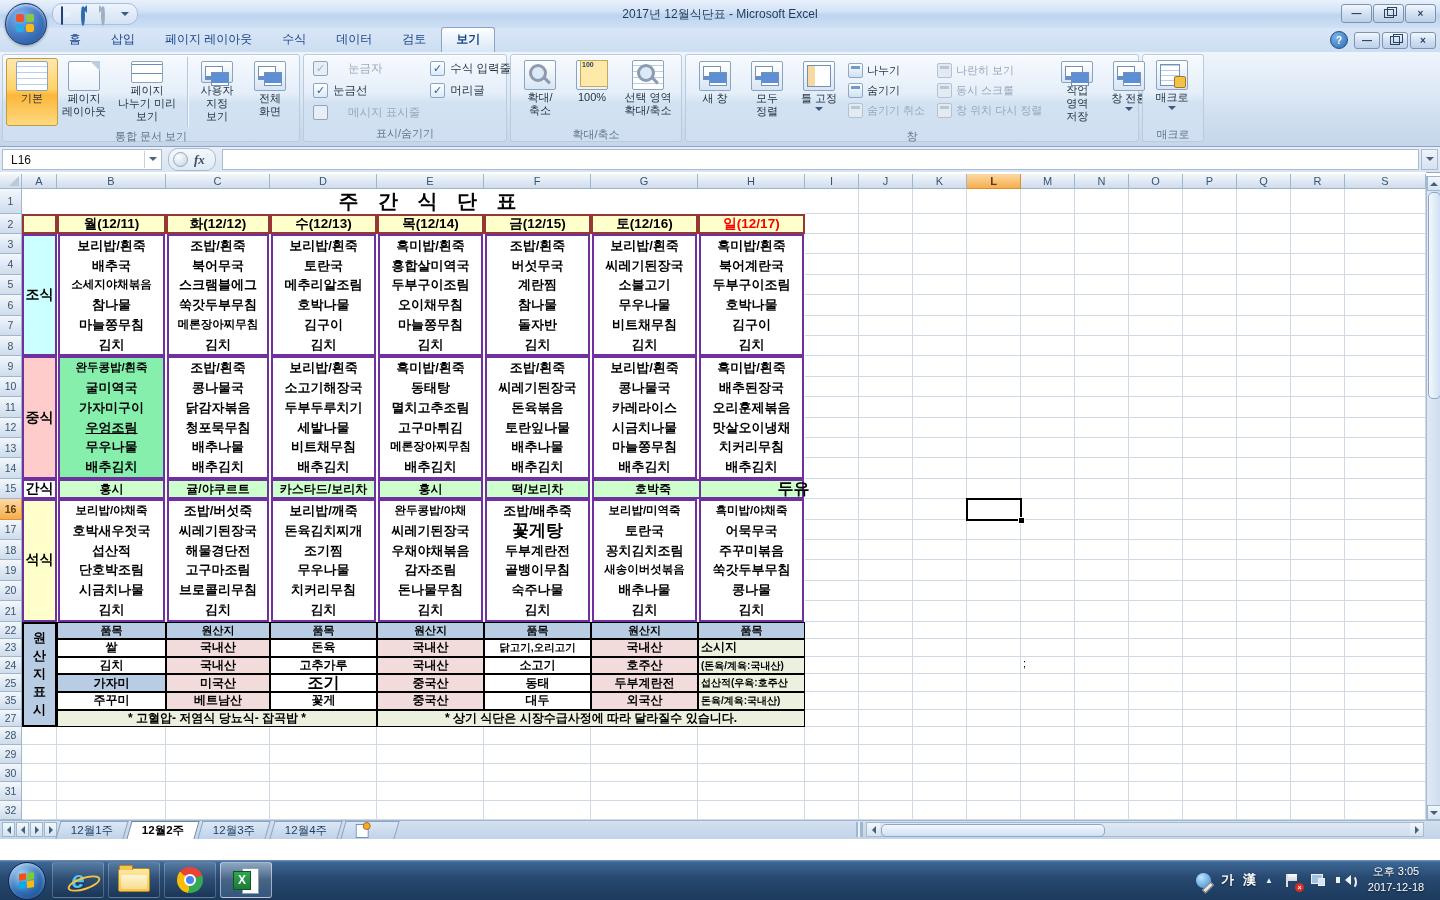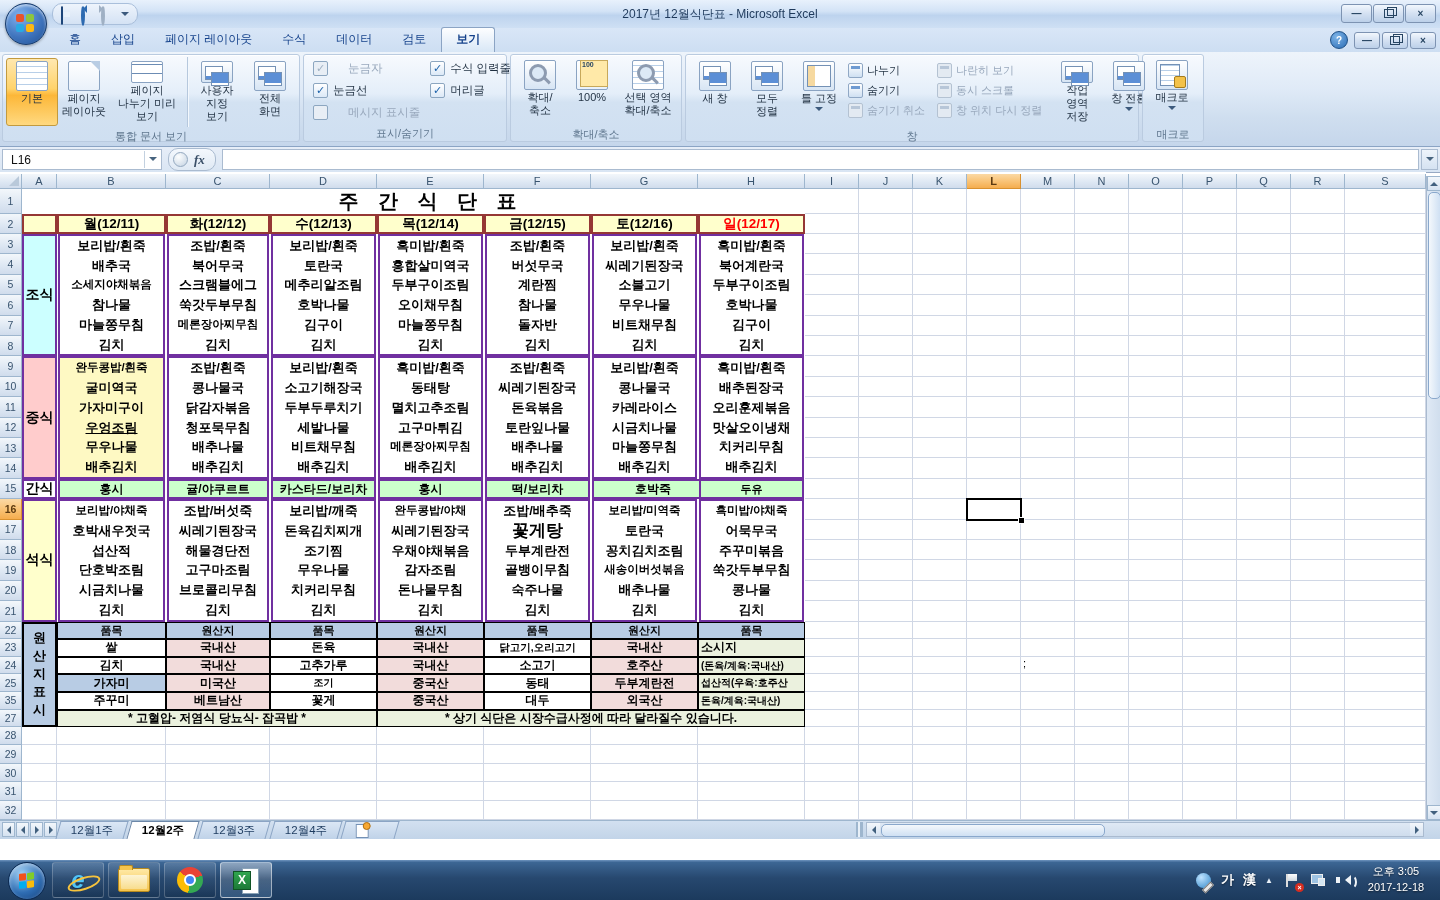--- a/index.html
+++ b/index.html
@@ -601,21 +601,21 @@
       </div>
       <div class="mealblock" style="left: 699px; top: 62px; width: 105px; height: 122.4px; background: rgb(255, 255, 255); border: 2px solid rgb(112, 48, 160);">
         <div class="mline" style="height: 19.7333px; line-height: 19.7333px; font-size: 13px;">흑미밥/흰죽</div>
         <div class="mline" style="height: 19.7333px; line-height: 19.7333px; font-size: 13px;">북어계란국</div>
         <div class="mline" style="height: 19.7333px; line-height: 19.7333px; font-size: 13px;">두부구이조림</div>
         <div class="mline" style="height: 19.7333px; line-height: 19.7333px; font-size: 13px;">호박나물</div>
         <div class="mline" style="height: 19.7333px; line-height: 19.7333px; font-size: 13px;">김구이</div>
         <div class="mline" style="height: 19.7333px; line-height: 19.7333px; font-size: 13px;">김치</div>
       </div>
       <div class="tcell" style="left: 22px; top: 184.4px; width: 35px; height: 122.4px; background: rgb(255, 204, 204); border: 2px solid rgb(112, 48, 160); font-size: 14px;">중식</div>
-      <div class="mealblock" style="left: 58px; top: 184.4px; width: 107px; height: 122.4px; background: #fef9c3; border: 2px solid rgb(112, 48, 160);">
+      <div class="mealblock" style="left: 58px; top: 184.4px; width: 107px; height: 122.4px; background: #86efac; border: 2px solid rgb(112, 48, 160);">
         <div class="mline" style="height: 19.7333px; line-height: 19.7333px; font-size: 11.5px;">완두콩밥/흰죽</div>
         <div class="mline" style="height: 19.7333px; line-height: 19.7333px; font-size: 13px;">굴미역국</div>
         <div class="mline" style="height: 19.7333px; line-height: 19.7333px; font-size: 13px;">가자미구이</div>
         <div class="mline" style="height: 19.7333px; line-height: 19.7333px; font-size: 13px; text-decoration: underline;">우엉조림</div>
         <div class="mline" style="height: 19.7333px; line-height: 19.7333px; font-size: 13px;">무우나물</div>
         <div class="mline" style="height: 19.7333px; line-height: 19.7333px; font-size: 13px;">배추김치</div>
       </div>
       <div class="mealblock" style="left: 167px; top: 184.4px; width: 102px; height: 122.4px; background: rgb(255, 255, 255); border: 2px solid rgb(112, 48, 160);">
         <div class="mline" style="height: 19.7333px; line-height: 19.7333px; font-size: 13px;">조밥/흰죽</div>
         <div class="mline" style="height: 19.7333px; line-height: 19.7333px; font-size: 13px;">콩나물국</div>
@@ -677,21 +677,21 @@
       <div class="mealblock" style="left: 378px; top: 306.8px; width: 105px; height: 20.4px; background: rgb(204, 255, 204); border: 2px solid rgb(112, 48, 160);">
         <div class="mline" style="line-height: 16.4px; font-size: 12px;">홍시</div>
       </div>
       <div class="mealblock" style="left: 485px; top: 306.8px; width: 105px; height: 20.4px; background: rgb(204, 255, 204); border: 2px solid rgb(112, 48, 160);">
         <div class="mline" style="line-height: 16.4px; font-size: 12px;">떡/보리차</div>
       </div>
       <div class="mealblock" style="left: 592px; top: 306.8px; width: 122px; height: 20.4px; background: rgb(204, 255, 204); border: 2px solid rgb(112, 48, 160);">
         <div class="mline" style="line-height: 16.4px; font-size: 12px;">호박죽</div>
       </div>
       <div class="mealblock" style="left: 699px; top: 306.8px; width: 105px; height: 20.4px; background: rgb(204, 255, 204); border: 2px solid rgb(112, 48, 160);">
-        <div class="mline" style="line-height: 16.4px; font-size: 11px;">두유</div>
+        <div class="mline" style="line-height: 16.4px; font-size: 16px; padding-left: 42px;">두유</div>
       </div>
       <div class="tcell" style="left: 22px; top: 327.2px; width: 35px; height: 122.4px; background: rgb(255, 255, 204); border: 2px solid rgb(112, 48, 160); font-size: 14px;">석식</div>
       <div class="mealblock" style="left: 58px; top: 327.2px; width: 107px; height: 122.4px; background: rgb(255, 255, 255); border: 2px solid rgb(112, 48, 160);">
         <div class="mline" style="height: 19.7333px; line-height: 19.7333px; font-size: 11.5px;">보리밥/야채죽</div>
         <div class="mline" style="height: 19.7333px; line-height: 19.7333px; font-size: 13px;">호박새우젓국</div>
         <div class="mline" style="height: 19.7333px; line-height: 19.7333px; font-size: 13px;">섭산적</div>
         <div class="mline" style="height: 19.7333px; line-height: 19.7333px; font-size: 13px;">단호박조림</div>
         <div class="mline" style="height: 19.7333px; line-height: 19.7333px; font-size: 13px;">시금치나물</div>
         <div class="mline" style="height: 19.7333px; line-height: 19.7333px; font-size: 13px;">김치</div>
       </div>
@@ -766,21 +766,21 @@
       <div class="tcell" style="left: 698px; top: 467.2px; width: 107px; height: 17.6px; background: rgb(235, 241, 222); border: 1px solid rgb(0, 0, 0); font-size: 12px; justify-content: flex-start; padding-left: 2px;">소시지</div>
       <div class="tcell" style="left: 57px; top: 484.8px; width: 109px; height: 17.6px; background: rgb(255, 255, 255); border: 1px solid rgb(0, 0, 0); font-size: 12px;">김치</div>
       <div class="tcell" style="left: 166px; top: 484.8px; width: 104px; height: 17.6px; background: rgb(242, 220, 219); border: 1px solid rgb(0, 0, 0); font-size: 12px;">국내산</div>
       <div class="tcell" style="left: 270px; top: 484.8px; width: 107px; height: 17.6px; background: rgb(255, 255, 255); border: 1px solid rgb(0, 0, 0); font-size: 12px;">고추가루</div>
       <div class="tcell" style="left: 377px; top: 484.8px; width: 107px; height: 17.6px; background: rgb(242, 220, 219); border: 1px solid rgb(0, 0, 0); font-size: 12px;">국내산</div>
       <div class="tcell" style="left: 484px; top: 484.8px; width: 107px; height: 17.6px; background: rgb(255, 255, 255); border: 1px solid rgb(0, 0, 0); font-size: 12px;">소고기</div>
       <div class="tcell" style="left: 591px; top: 484.8px; width: 107px; height: 17.6px; background: rgb(242, 220, 219); border: 1px solid rgb(0, 0, 0); font-size: 12px;">호주산</div>
       <div class="tcell" style="left: 698px; top: 484.8px; width: 107px; height: 17.6px; background: rgb(235, 241, 222); border: 1px solid rgb(0, 0, 0); font-size: 10px; justify-content: flex-start; padding-left: 2px;">(돈육/계육:국내산)</div>
       <div class="tcell" style="left: 57px; top: 502.4px; width: 109px; height: 17.6px; background: rgb(184, 204, 228); border: 1px solid rgb(0, 0, 0); font-size: 12px;">가자미</div>
       <div class="tcell" style="left: 166px; top: 502.4px; width: 104px; height: 17.6px; background: rgb(242, 220, 219); border: 1px solid rgb(0, 0, 0); font-size: 12px;">미국산</div>
-      <div class="tcell" style="left: 270px; top: 502.4px; width: 107px; height: 17.6px; background: rgb(255, 255, 255); border: 1px solid rgb(0, 0, 0); font-size: 10px;">조기</div>
+      <div class="tcell" style="left: 270px; top: 502.4px; width: 107px; height: 17.6px; background: rgb(255, 255, 255); border: 1px solid rgb(0, 0, 0); font-size: 16px;">조기</div>
       <div class="tcell" style="left: 377px; top: 502.4px; width: 107px; height: 17.6px; background: rgb(242, 220, 219); border: 1px solid rgb(0, 0, 0); font-size: 12px;">중국산</div>
       <div class="tcell" style="left: 484px; top: 502.4px; width: 107px; height: 17.6px; background: rgb(255, 255, 255); border: 1px solid rgb(0, 0, 0); font-size: 12px;">동태</div>
       <div class="tcell" style="left: 591px; top: 502.4px; width: 107px; height: 17.6px; background: rgb(242, 220, 219); border: 1px solid rgb(0, 0, 0); font-size: 12px;">두부계란전</div>
       <div class="tcell" style="left: 698px; top: 502.4px; width: 107px; height: 17.6px; background: rgb(235, 241, 222); border: 1px solid rgb(0, 0, 0); font-size: 10px; justify-content: flex-start; padding-left: 2px;">섭산적(우육:호주산</div>
       <div class="tcell" style="left: 57px; top: 520px; width: 109px; height: 17.6px; background: rgb(255, 255, 255); border: 1px solid rgb(0, 0, 0); font-size: 12px;">주꾸미</div>
       <div class="tcell" style="left: 166px; top: 520px; width: 104px; height: 17.6px; background: rgb(242, 220, 219); border: 1px solid rgb(0, 0, 0); font-size: 12px;">베트남산</div>
       <div class="tcell" style="left: 270px; top: 520px; width: 107px; height: 17.6px; background: rgb(255, 255, 255); border: 1px solid rgb(0, 0, 0); font-size: 12px;">꽃게</div>
       <div class="tcell" style="left: 377px; top: 520px; width: 107px; height: 17.6px; background: rgb(242, 220, 219); border: 1px solid rgb(0, 0, 0); font-size: 12px;">중국산</div>
       <div class="tcell" style="left: 484px; top: 520px; width: 107px; height: 17.6px; background: rgb(255, 255, 255); border: 1px solid rgb(0, 0, 0); font-size: 12px;">대두</div>
       <div class="tcell" style="left: 591px; top: 520px; width: 107px; height: 17.6px; background: rgb(242, 220, 219); border: 1px solid rgb(0, 0, 0); font-size: 12px;">외국산</div>

